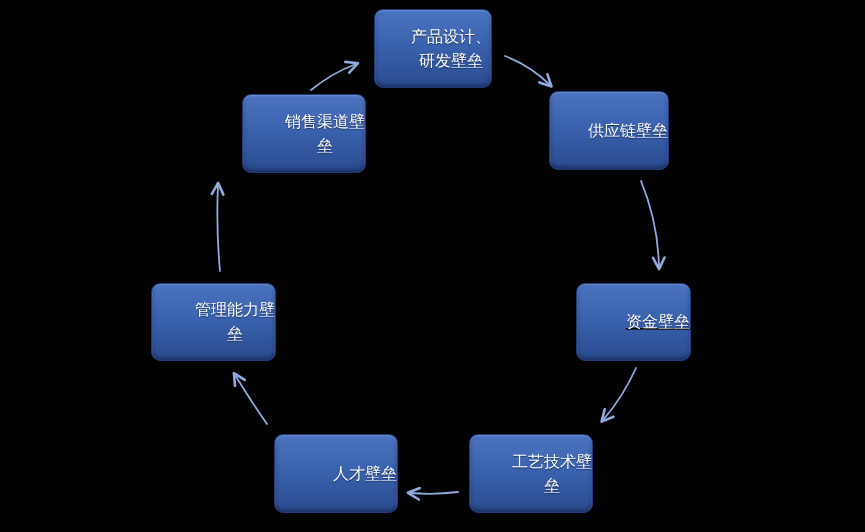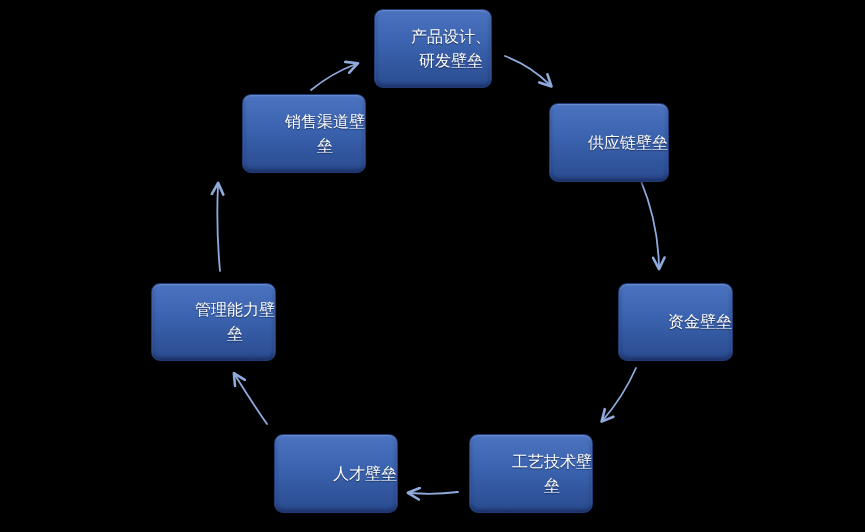--- a/index.html
+++ b/index.html
@@ -36,22 +36,22 @@
   }
   .node .label {
     color: #ffffff;
     font-size: 16px;
     line-height: 24px;
     white-space: pre-line;
     text-shadow: 0 1px 1px rgba(0,0,0,0.5);
   }
   
   .n-product { left: 374px; top: 9px;   width: 116px; height: 77px; }
-  .n-supply  { left: 549px; top: 103px;  width: 118px; height: 77px; }
-  .n-capital { left: 618px; top: 283px; width: 113px; height: 76px; }
+  .n-supply  { left: 549px; top: 91px;  width: 118px; height: 77px; }
+  .n-capital { left: 576px; top: 283px; width: 113px; height: 76px; text-decoration: underline; }
   .n-tech    { left: 469px; top: 434px; width: 122px; height: 77px; }
   .n-talent  { left: 274px; top: 434px; width: 122px; height: 77px; }
   .n-mgmt    { left: 151px; top: 283px; width: 123px; height: 76px; border-radius: 9px; }
   .n-sales   { left: 196px; top: 94px;  width: 122px; height: 77px; margin-left: 46px; }
 </style>
 </head>
 <body>
 
 <div class="canvas">
 

